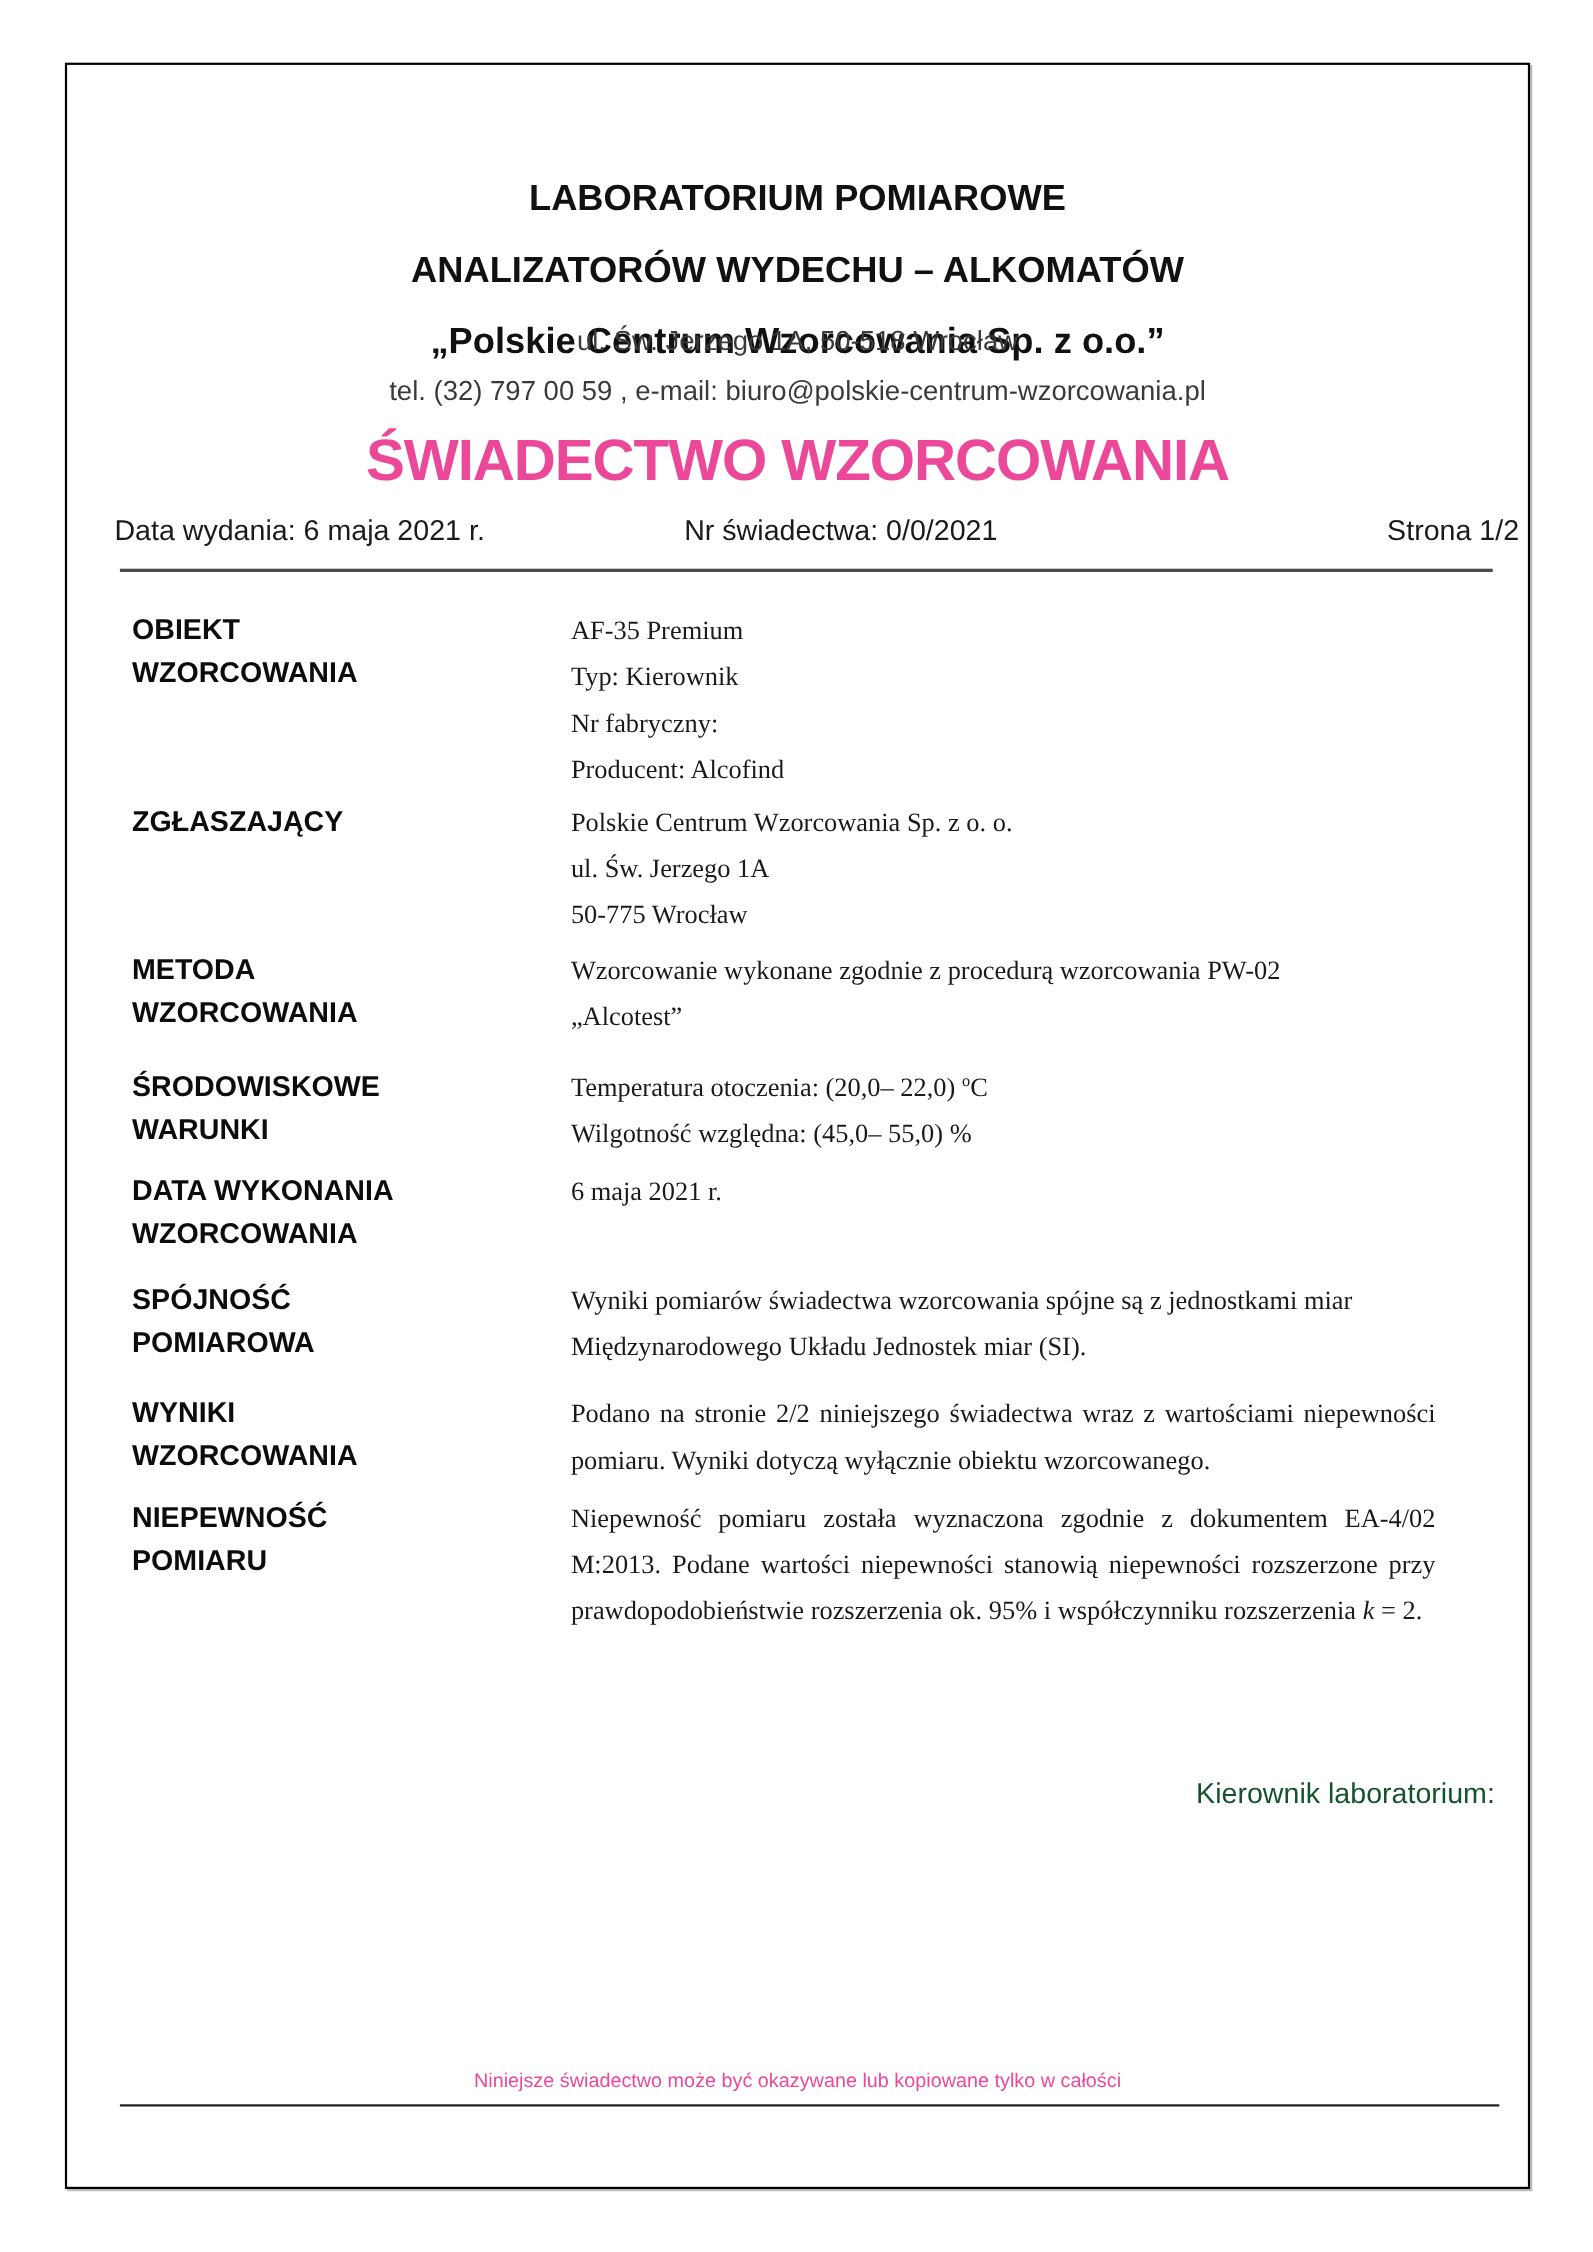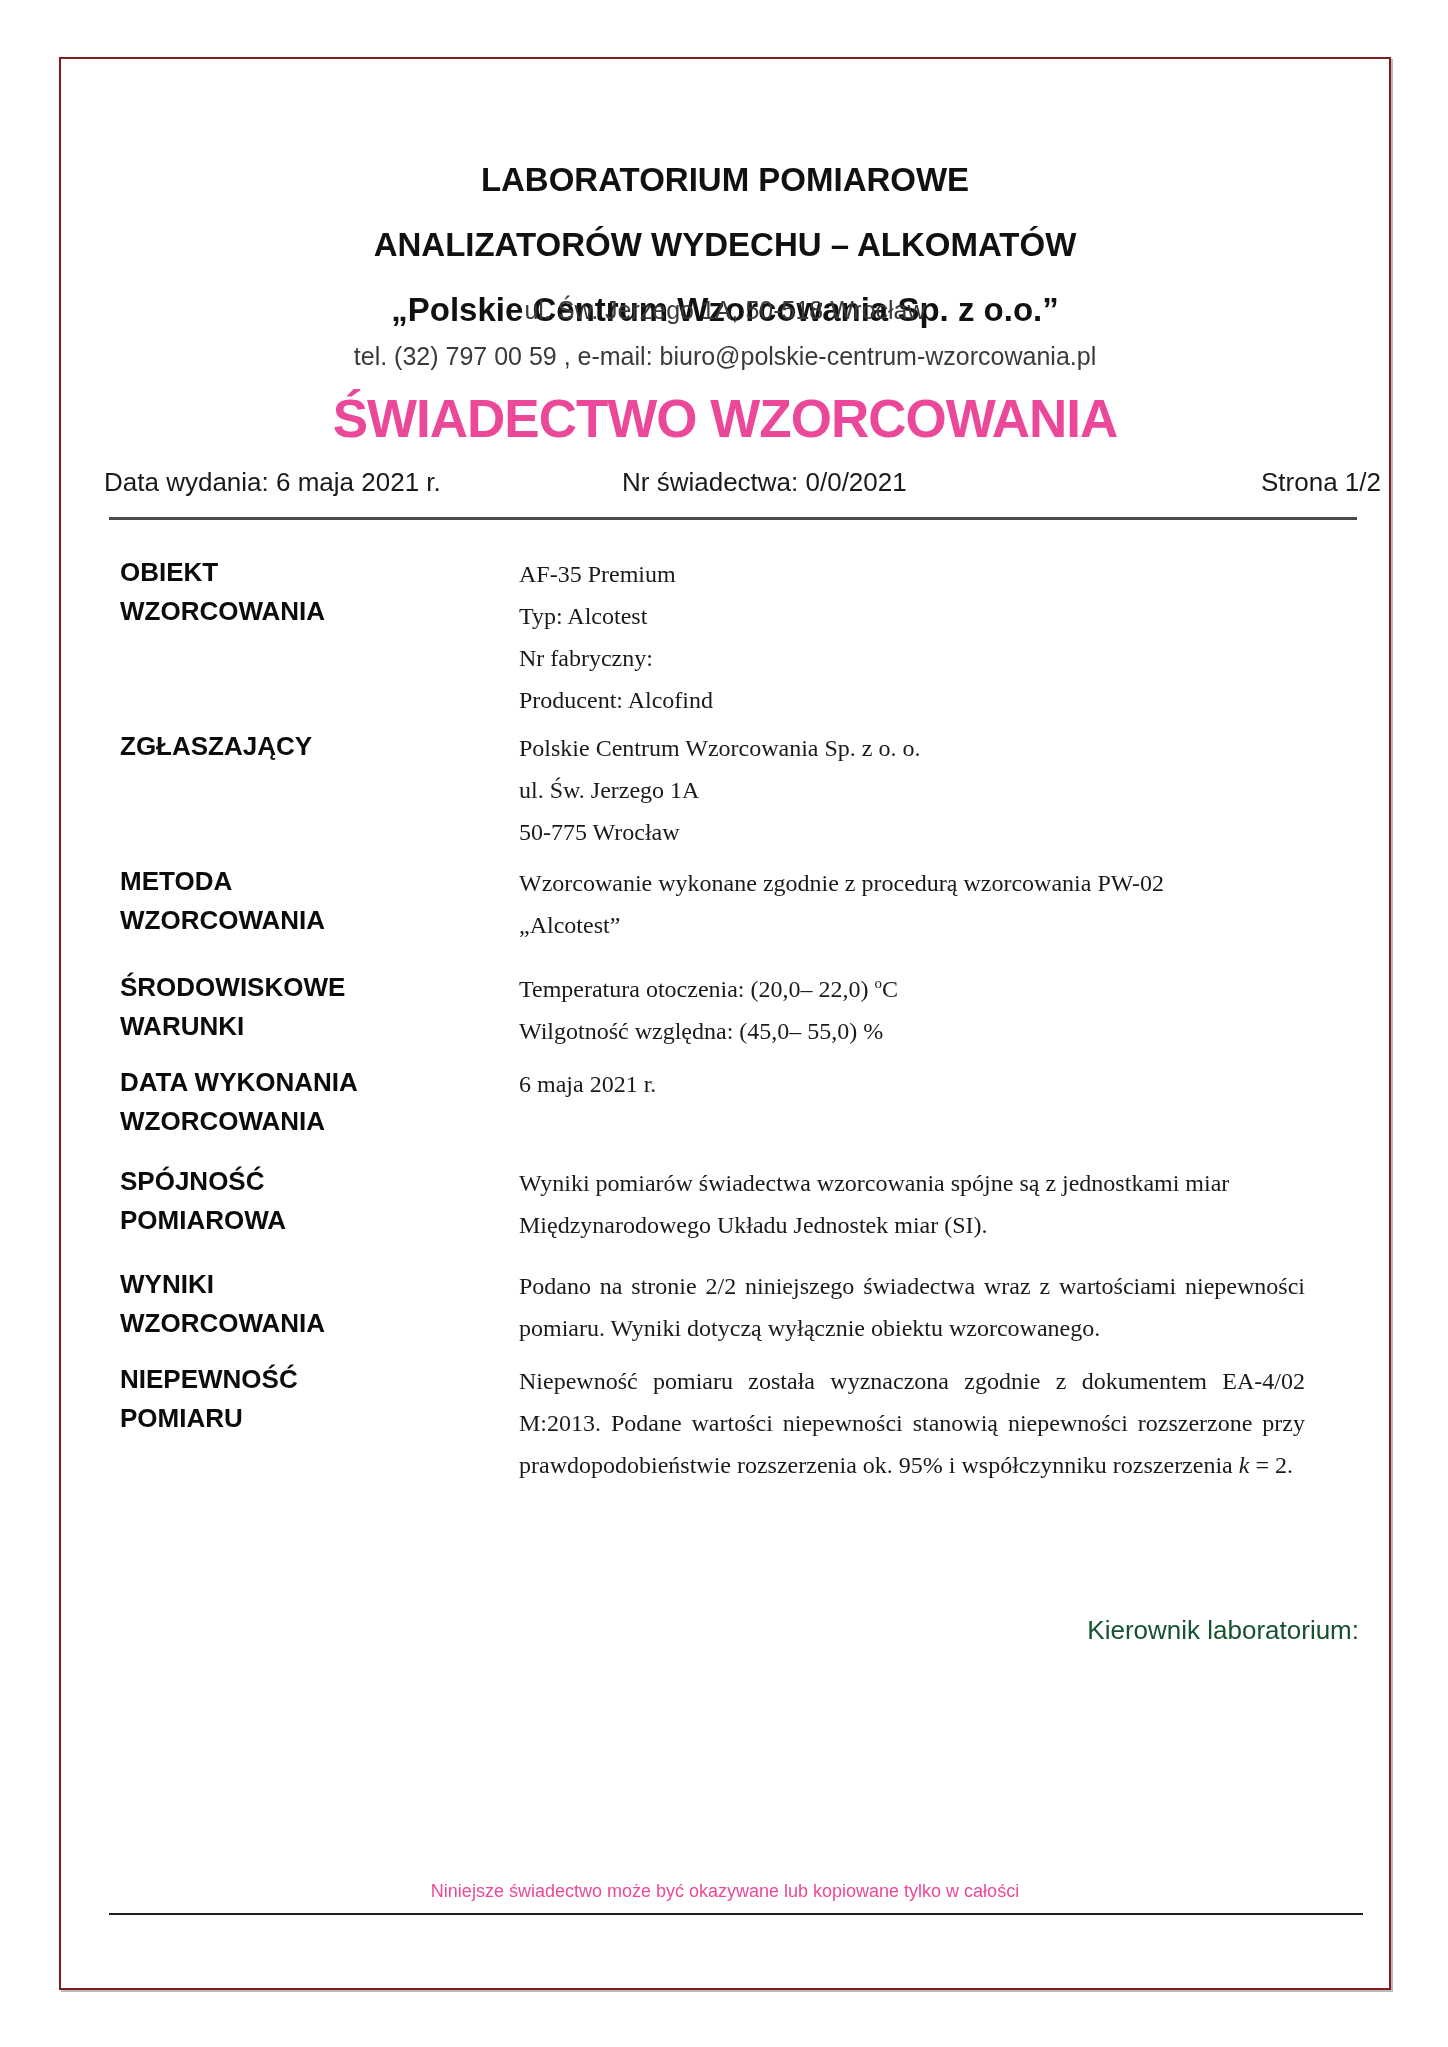--- a/index.html
+++ b/index.html
@@ -3,21 +3,21 @@
 <meta charset="utf-8">
 <style>
   html,body{margin:0;padding:0;}
   body{
     width:1448px;height:2047px;position:relative;background:#ffffff;
     font-family:"Liberation Sans","DejaVu Sans",sans-serif;
     color:#1a1a1a;-webkit-font-smoothing:antialiased;
   }
   .page{
     position:absolute;left:59px;top:57px;width:1332px;height:1933px;
-    border:2px solid #7f1d1d;box-sizing:border-box;background:#ffffff;
+    border:2px solid #000000;box-sizing:border-box;background:#ffffff;
     box-shadow:2px 2px 0 rgba(130,130,130,.55);
   }
   .abs{position:absolute;}
   .lab-header{left:0;top:88px;width:100%;text-align:center;
     font-weight:bold;font-size:33px;line-height:65px;color:#111;}
   .contact{left:0;top:228px;width:100%;text-align:center;
     font-size:25px;line-height:46px;color:#3a3a3a;}
   .doc-title{left:0;top:330px;width:100%;text-align:center;
     font-weight:bold;font-size:53px;line-height:60px;letter-spacing:-1px;color:#ec4899;}
   .meta-row{left:0;top:408px;width:100%;height:34px;font-size:26px;padding-left:28px;}
@@ -64,21 +64,21 @@
 
   <div class="abs rule"></div>
 
   <div class="abs section" style="top:494px">
     <div class="label">
       <div>OBIEKT</div>
       <div>WZORCOWANIA</div>
     </div>
     <div class="value">
       <div>AF-35 Premium</div>
-      <div>Typ: Alcotest</div>
+      <div>Typ: Kierownik</div>
       <div>Nr fabryczny:</div>
       <div>Producent: Alcofind</div>
     </div>
   </div>
 
   <div class="abs section" style="top:668px">
     <div class="label">
       <div>ZGŁASZAJĄCY</div>
     </div>
     <div class="value">

